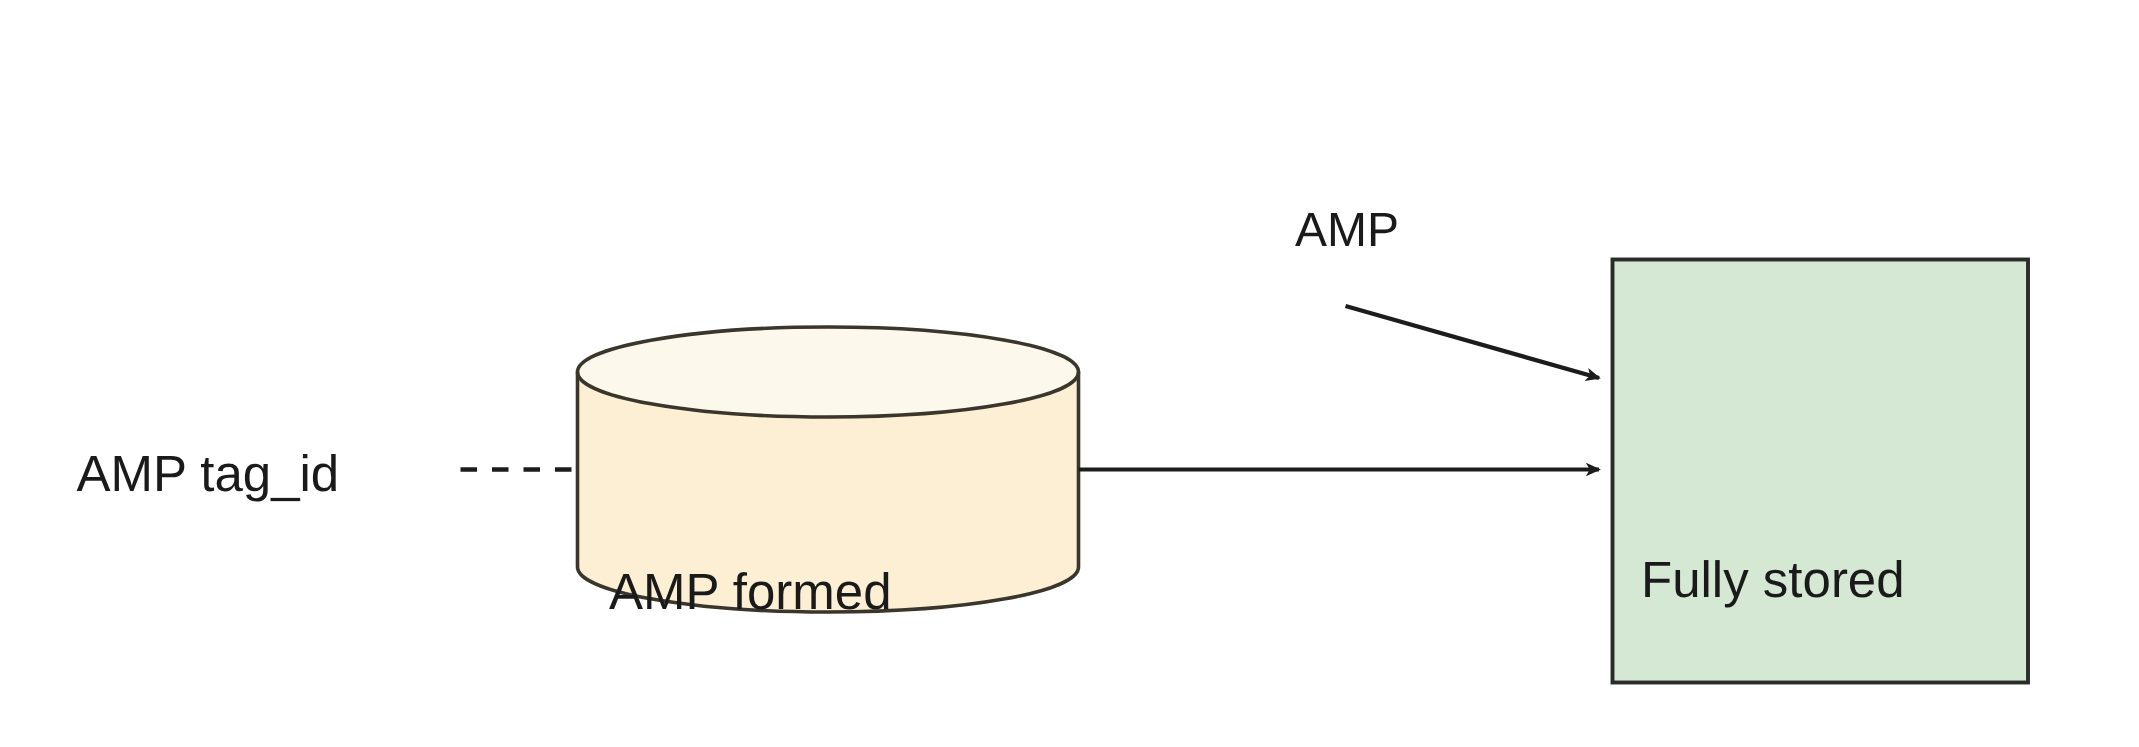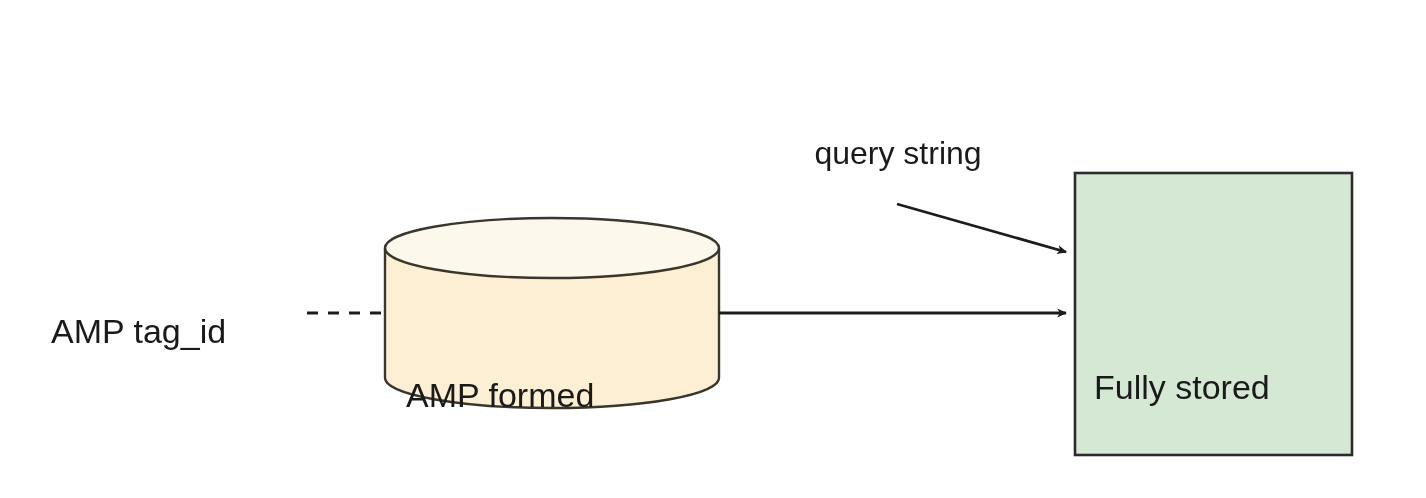--- a/index.html
+++ b/index.html
@@ -30,21 +30,21 @@
     position: absolute;
     color: #1a1a1a;
     font-size: 34px;
     line-height: 46px;
     white-space: pre;
     letter-spacing: 0px;
   }
   
   #label-amp-tag-id {
     left: 51px;
-    top: 308px;
+    top: 293px;
     text-align: center;
   }
   
   #label-cylinder-text {
     left: 406px;
     top: 280px;
     text-align: left;
   }
   
   #label-ortb-text {
@@ -109,16 +109,16 @@
     <span class="lbl-line">AMP formed</span>
     
   </div>
 
   <div class="node-label" id="label-ortb-text">
     <span class="lbl-line">Fully stored</span>
     
   </div>
 
   <div class="node-label" id="label-query-params">
-    <span class="lbl-line">query string</span>
+    <span class="lbl-line">AMP</span>
   </div>
 
 </div>
 
 </body></html>

